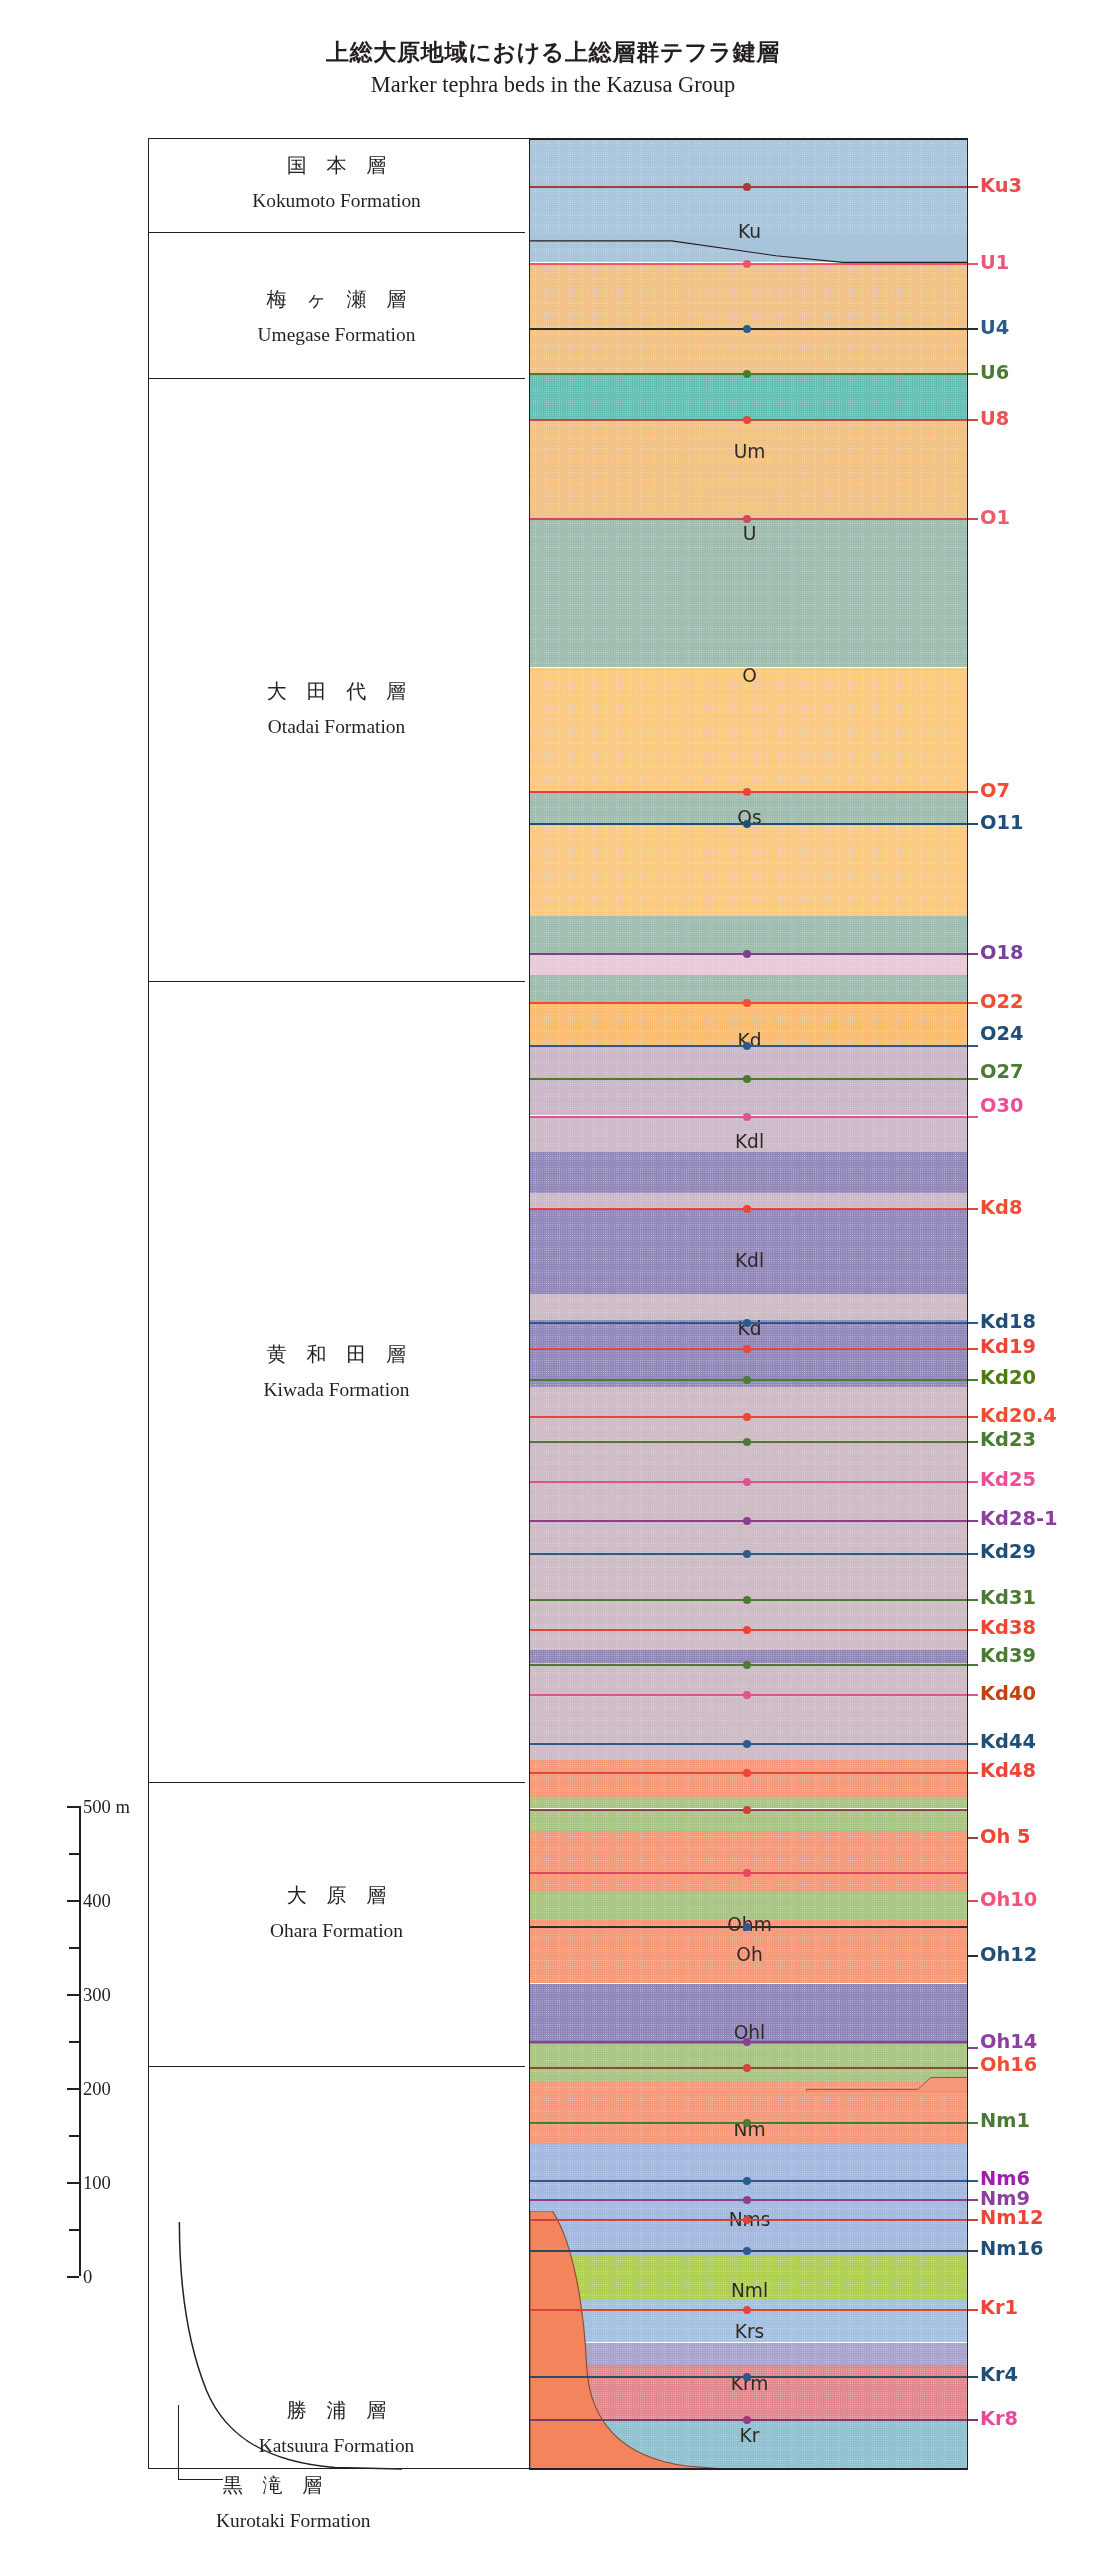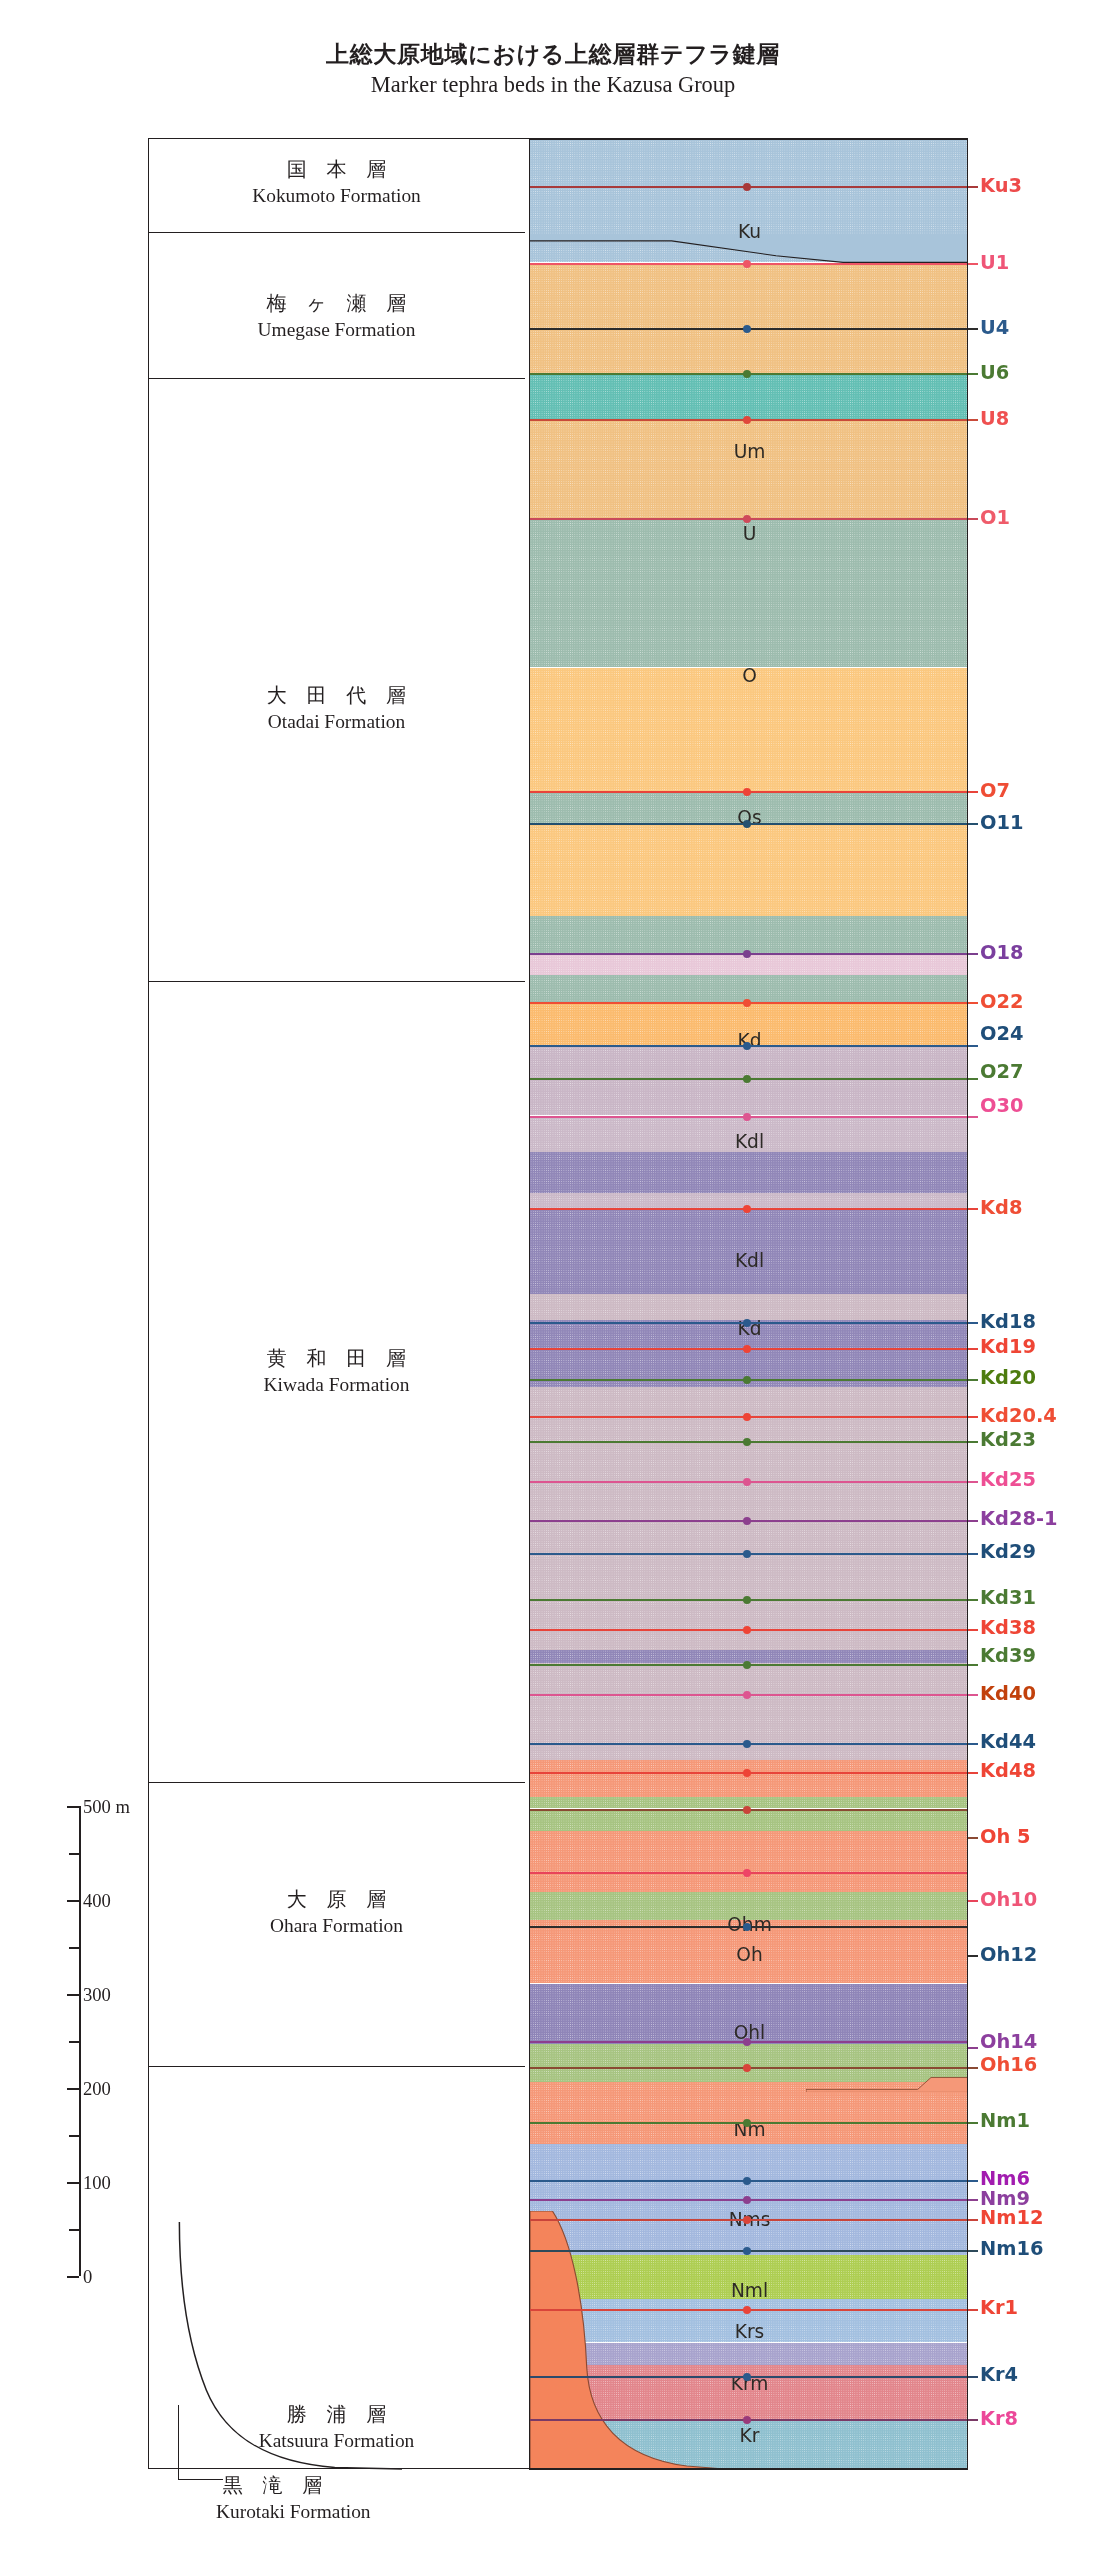--- a/index.html
+++ b/index.html
@@ -21,21 +21,21 @@
     position: absolute;
     left: 0;
     top: 43px;
     width: 1106px;
     text-align: center;
     line-height: 1.0;
   }
   #title-jp {
     font-size: 23px;
     letter-spacing: 0.7px;
-    font-family: Liberation Sans, sans-serif;
+    font-family: Liberation Mono, monospace;
     font-weight: 600;
     white-space: nowrap;
   }
   #title-en {
     font-size: 22.4px;
     margin-top: 8.2px;
     font-family: "Liberation Serif", "DejaVu Serif", serif;
     white-space: nowrap;
   }
 
@@ -108,21 +108,21 @@
   }
   .fm-jp {
     font-size: 20px;
     letter-spacing: 6.7px;
     text-indent: 6.7px;
     font-family: "DejaVu Serif", "Liberation Serif", serif;
     white-space: nowrap;
   }
   .fm-en {
     font-size: 19.4px;
-    margin-top: 6px;
+    margin-top: 15px;
     white-space: nowrap;
   }
 
   
   #kurotaki-label {
     position: absolute;
     left: 216px;
     top: 2475px;
     width: 313px;
     text-align: left;

